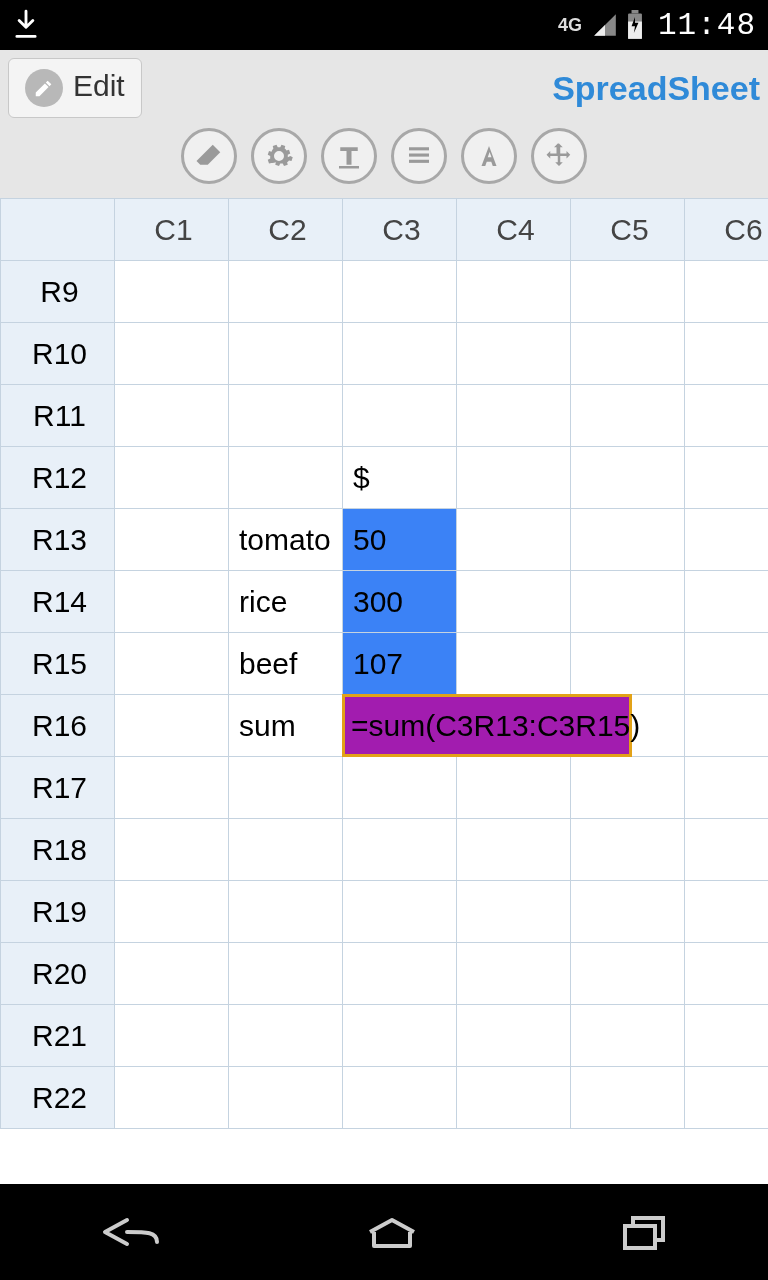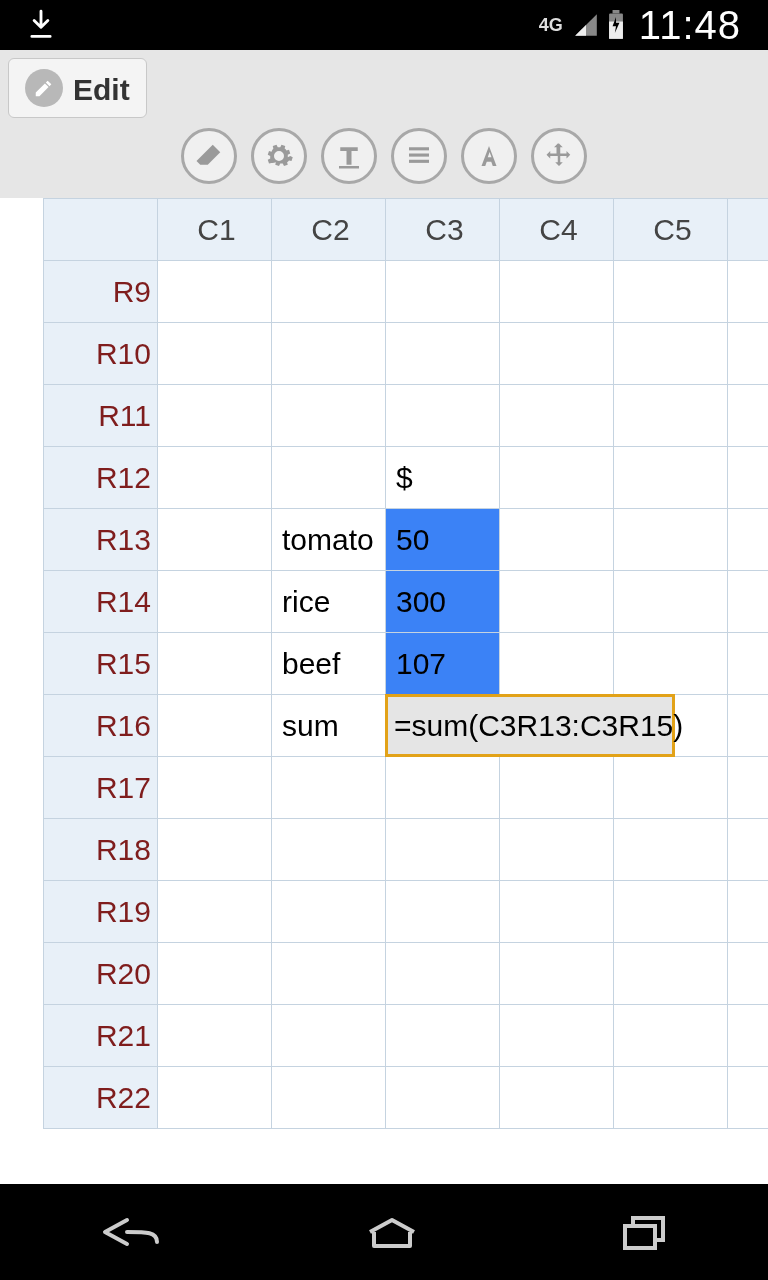--- a/index.html
+++ b/index.html
@@ -1,48 +1,48 @@
 <!DOCTYPE html>
 <html><head>
 <meta charset="utf-8">
 <style>
   * { box-sizing: border-box; margin: 0; padding: 0; }
   html, body { width: 768px; height: 1280px; overflow: hidden; font-family: Arial, Helvetica, sans-serif; background: #000; }
   .screen { width: 768px; height: 1280px; display: flex; flex-direction: column; }
 
   
-  .status-bar { height: 50px; background: #000; color: #fff; display: flex; align-items: center; justify-content: space-between; padding: 0 27px; font-size: 28px; }
+  .status-bar { height: 50px; background: #000; color: #fff; display: flex; align-items: center; justify-content: space-between; padding: 0 12px; font-size: 28px; }
   .status-left { display:flex; align-items:center; }
   .status-right { display:flex; align-items:center; gap: 8px; }
   .dl-icon svg, .sig-icon svg, .bat-icon svg { display:block; }
   .status-4g { font-size:18px; font-weight:bold; margin-right:2px; color:#ddd; }
-  .clock { font-size:40px; letter-spacing:1px; margin-left:6px; }
+  .clock { font-size:31px; letter-spacing:1px; margin-left:6px;font-family:Liberation Mono, monospace; }
 
   
   .app-header { background: #e6e6e6; padding: 8px; display:flex; flex-direction:column; gap:10px; }
   .header-row { display:flex; align-items:center; justify-content:space-between; }
-  .hbtn { display:flex; align-items:flex-end; gap:10px; padding:10px 16px; border:1px solid #c8c8c8; border-radius:6px; background:#f4f4f4; font-size:30px; font-weight:bold; color:#333; }
+  .hbtn { display:flex; align-items:flex-start; gap:10px; padding:10px 16px; border:1px solid #c8c8c8; border-radius:6px; background:#f4f4f4; font-size:30px; font-weight:normal; color:#333; }
   .hbtn .circ-ico { width:38px; height:38px; border-radius:50%; background:#b8b8b8; display:flex; align-items:center; justify-content:center; }
   .title { font-size:34px; font-weight:bold; color:#2f8ad8; }
   .tool-row { display:flex; align-items:center; justify-content:center; gap:14px; padding-bottom:6px; }
   .tool { width:56px; height:56px; border-radius:50%; background:#f0f0f0; border:3px solid #a8a8a8; display:flex; align-items:center; justify-content:center; }
   .tool svg { display:block; }
 
   
-  .sheet-wrap { flex:1; background:#fff; overflow:hidden;padding-left:43px; }
+  .sheet-wrap { flex:1; background:#fff; overflow:hidden; }
   table.sheet { border-collapse:collapse; width: 100%; table-layout:fixed; }
   table.sheet th, table.sheet td { border:1px solid #c5d3e0; font-size:30px; text-align:left; padding:12px 6px 12px 10px; height:62px; white-space:nowrap; overflow:visible; }
   table.sheet th { background:#e8f0f8; color:#444; font-weight:normal; text-align:center; }
-  table.sheet th.rowhdr, table.sheet td.rowhdr { background:#e8f0f8; text-align:right; color:#7f1d1d; }
+  table.sheet th.rowhdr, table.sheet td.rowhdr { background:#e8f0f8; text-align:center; color:#000000; }
   col.rowcol { width:114px; }
   col.datacol { width:114px; }
 
   td.pink { background:#3b82f6; }
   td.active { position:relative; }
-  .active-overlay { position:absolute; top:-1px; left:-1px; height:calc(100% + 2px); border:3px solid #e2a218; background:#e5e5e5; display:flex; align-items:center; padding:0 6px; font-size:30px; white-space:nowrap; z-index:5; }
+  .active-overlay { position:absolute; top:-1px; left:-1px; height:calc(100% + 2px); border:3px solid #e2a218; background:#a21caf; display:flex; align-items:center; padding:0 6px; font-size:30px; white-space:nowrap; z-index:5; }
 
   
   .navbar { height:96px; background:#000; display:flex; align-items:center; justify-content:space-around; }
   .navbtn svg { display:block; }
 </style>
 </head>
 <body>
 
 <div class="screen">
 
@@ -77,20 +77,21 @@
   <div class="app-header">
     <div class="header-row">
       <div class="hbtn">
         <span class="circ-ico">
           <svg width="22" height="22" viewBox="0 0 24 24">
               <path d="M3 17l10-10 4 4-10 10H3v-4z M14 6l2-2 4 4-2 2" fill="#fff"></path>
             </svg>
         </span>
         <span>Edit</span>
       </div>
+      <div class="title">SpreadSheet</div>
     </div>
     <div class="tool-row">
       <div class="tool">
         <svg width="30" height="30" viewBox="0 0 24 24">
             <path d="M15 3l6 6-10 10H5l-3-3 13-13z" fill="#9a9a9a"></path>
           </svg>
       </div>
       <div class="tool">
         <svg width="30" height="30" viewBox="0 0 24 24">
             <path d="M12 8a4 4 0 1 0 0 8 4 4 0 0 0 0-8zm9 4l2 1-1 3-2-.5a8 8 0 0 1-1.5 1.5l.5 2-3 1-1-2a8 8 0 0 1-2 0l-1 2-3-1 .5-2A8 8 0 0 1 6 17.5L4 18l-1-3 2-1a8 8 0 0 1 0-2l-2-1 1-3 2 .5A8 8 0 0 1 7.5 6L7 4l3-1 1 2a8 8 0 0 1 2 0l1-2 3 1-.5 2A8 8 0 0 1 18 7.5l2-.5 1 3-2 1a8 8 0 0 1 0 2z" fill="#9a9a9a"></path>

